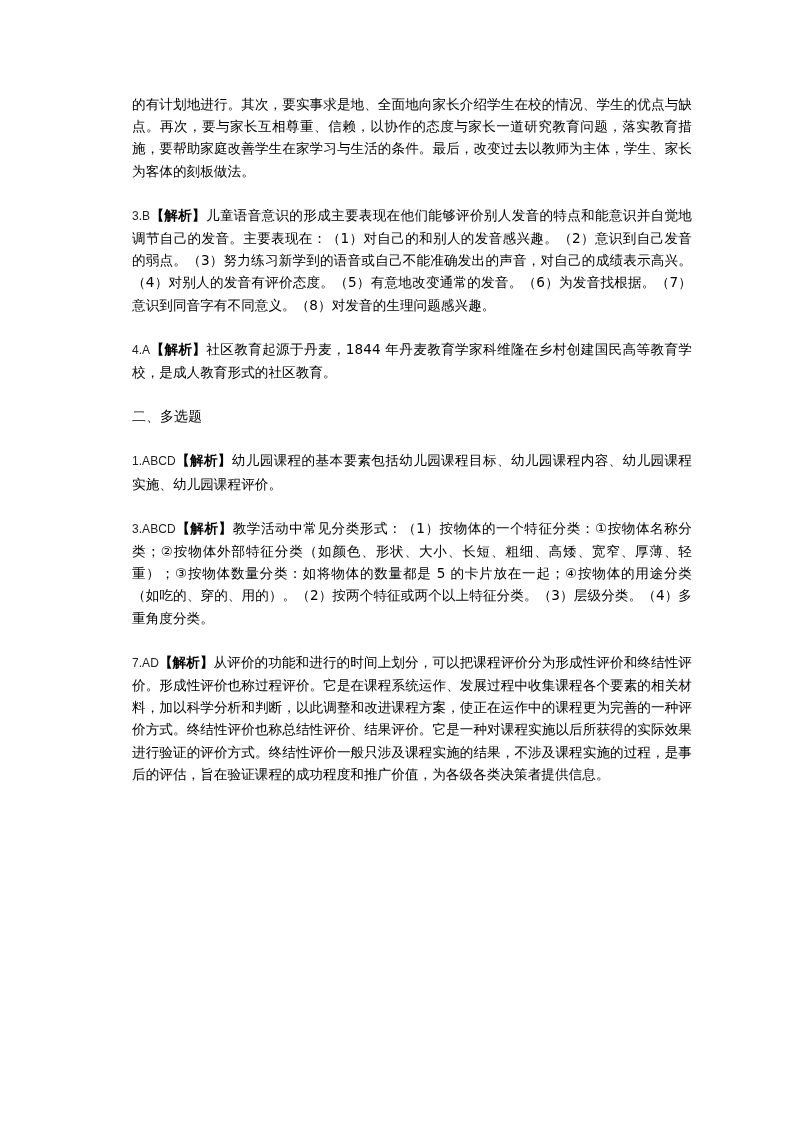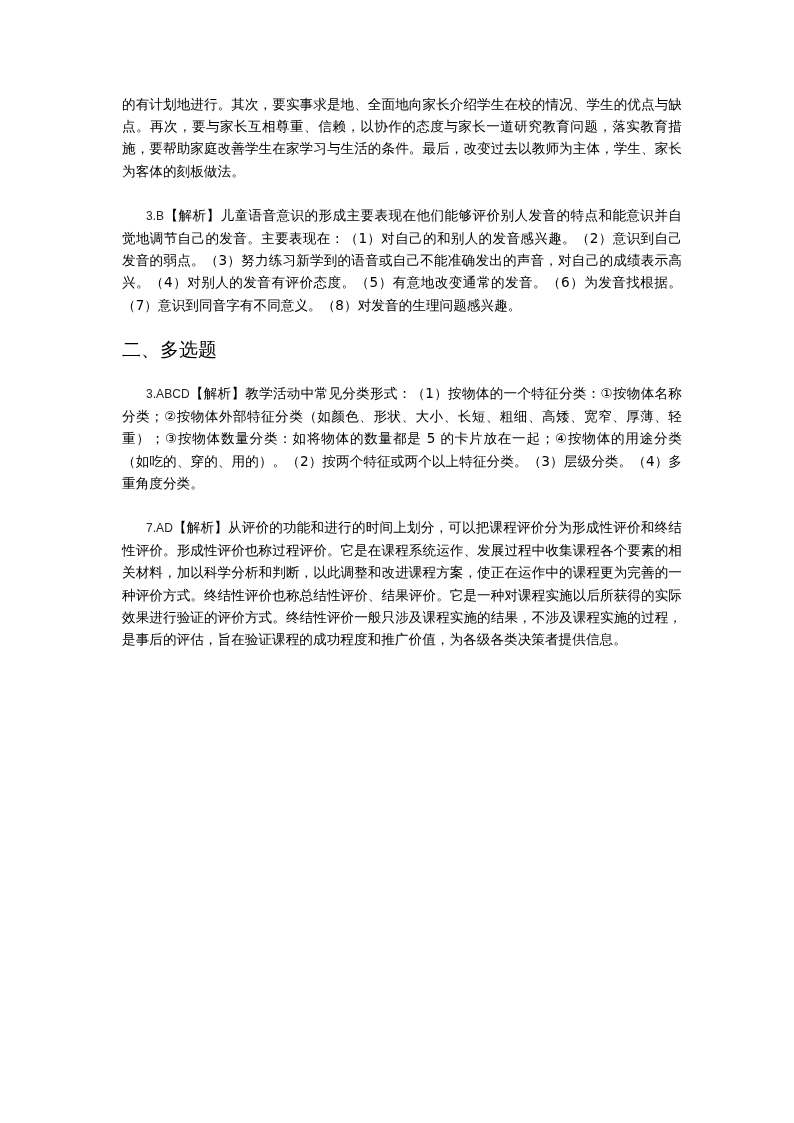--- a/index.html
+++ b/index.html
@@ -10,65 +10,70 @@
     body {
       width: 794px;
       height: 1123px;
       position: relative;
       overflow: hidden;
       font-family: "DejaVu Sans", "Liberation Sans", sans-serif;
       color: #000000;
     }
     .page {
       position: absolute;
-      left: 122px;
+      left: 132px;
       top: 93px;
       width: 560px;
     }
     .para {
       font-size: 13.6px;
       line-height: 22.2px;
       margin: 0 0 22px 0;
       text-align: justify;
       text-justify: inter-character;
       letter-spacing: 0.05px;
       word-break: break-all;
     }
     .qnum {
       font-family: "Liberation Sans", sans-serif;
       font-size: 12px;
       color: #222;
-      margin-left: 24px;
     }
     .tag {
-      font-weight: normal;
+      font-weight: bold;
     }
     .section-heading {
-      font-size: 19px;
+      font-size: 14px;
       line-height: 22.2px;
       margin: 0 0 22px 0;
     }
   </style>
 </head>
 <body>
 
 <div class="page">
 
   <p class="para">
     <span>的有计划地进行。其次，要实事求是地、全面地向家长介绍学生在校的情况、学生的优点与缺点。再次，要与家长互相尊重、信赖，以协作的态度与家长一道研究教育问题，落实教育措施，要帮助家庭改善学生在家学习与生活的条件。最后，改变过去以教师为主体，学生、家长为客体的刻板做法。</span>
   </p>
 
   <p class="para">
     <span class="qnum">3.B</span><span class="tag">【解析】</span><span>儿童语音意识的形成主要表现在他们能够评价别人发音的特点和能意识并自觉地调节自己的发音。主要表现在：（1）对自己的和别人的发音感兴趣。（2）意识到自己发音的弱点。（3）努力练习新学到的语音或自己不能准确发出的声音，对自己的成绩表示高兴。（4）对别人的发音有评价态度。（5）有意地改变通常的发音。（6）为发音找根据。（7）意识到同音字有不同意义。（8）对发音的生理问题感兴趣。</span>
   </p>
 
+  <p class="para">
+    <span class="qnum">4.A</span><span class="tag">【解析】</span><span>社区教育起源于丹麦，1844 年丹麦教育学家科维隆在乡村创建国民高等教育学校，是成人教育形式的社区教育。</span>
+  </p>
 
 
   <p class="section-heading">二、多选题</p>
 
+  <p class="para">
+    <span class="qnum">1.ABCD</span><span class="tag">【解析】</span><span>幼儿园课程的基本要素包括幼儿园课程目标、幼儿园课程内容、幼儿园课程实施、幼儿园课程评价。</span>
+  </p>
 
 
   <p class="para">
     <span class="qnum">3.ABCD</span><span class="tag">【解析】</span><span>教学活动中常见分类形式：（1）按物体的一个特征分类：①按物体名称分类；②按物体外部特征分类（如颜色、形状、大小、长短、粗细、高矮、宽窄、厚薄、轻重）；③按物体数量分类：如将物体的数量都是 5 的卡片放在一起；④按物体的用途分类（如吃的、穿的、用的）。（2）按两个特征或两个以上特征分类。（3）层级分类。（4）多重角度分类。</span>
   </p>
 
   <p class="para">
     <span class="qnum">7.AD</span><span class="tag">【解析】</span><span>从评价的功能和进行的时间上划分，可以把课程评价分为形成性评价和终结性评价。形成性评价也称过程评价。它是在课程系统运作、发展过程中收集课程各个要素的相关材料，加以科学分析和判断，以此调整和改进课程方案，使正在运作中的课程更为完善的一种评价方式。终结性评价也称总结性评价、结果评价。它是一种对课程实施以后所获得的实际效果进行验证的评价方式。终结性评价一般只涉及课程实施的结果，不涉及课程实施的过程，是事后的评估，旨在验证课程的成功程度和推广价值，为各级各类决策者提供信息。</span>
   </p>
 

